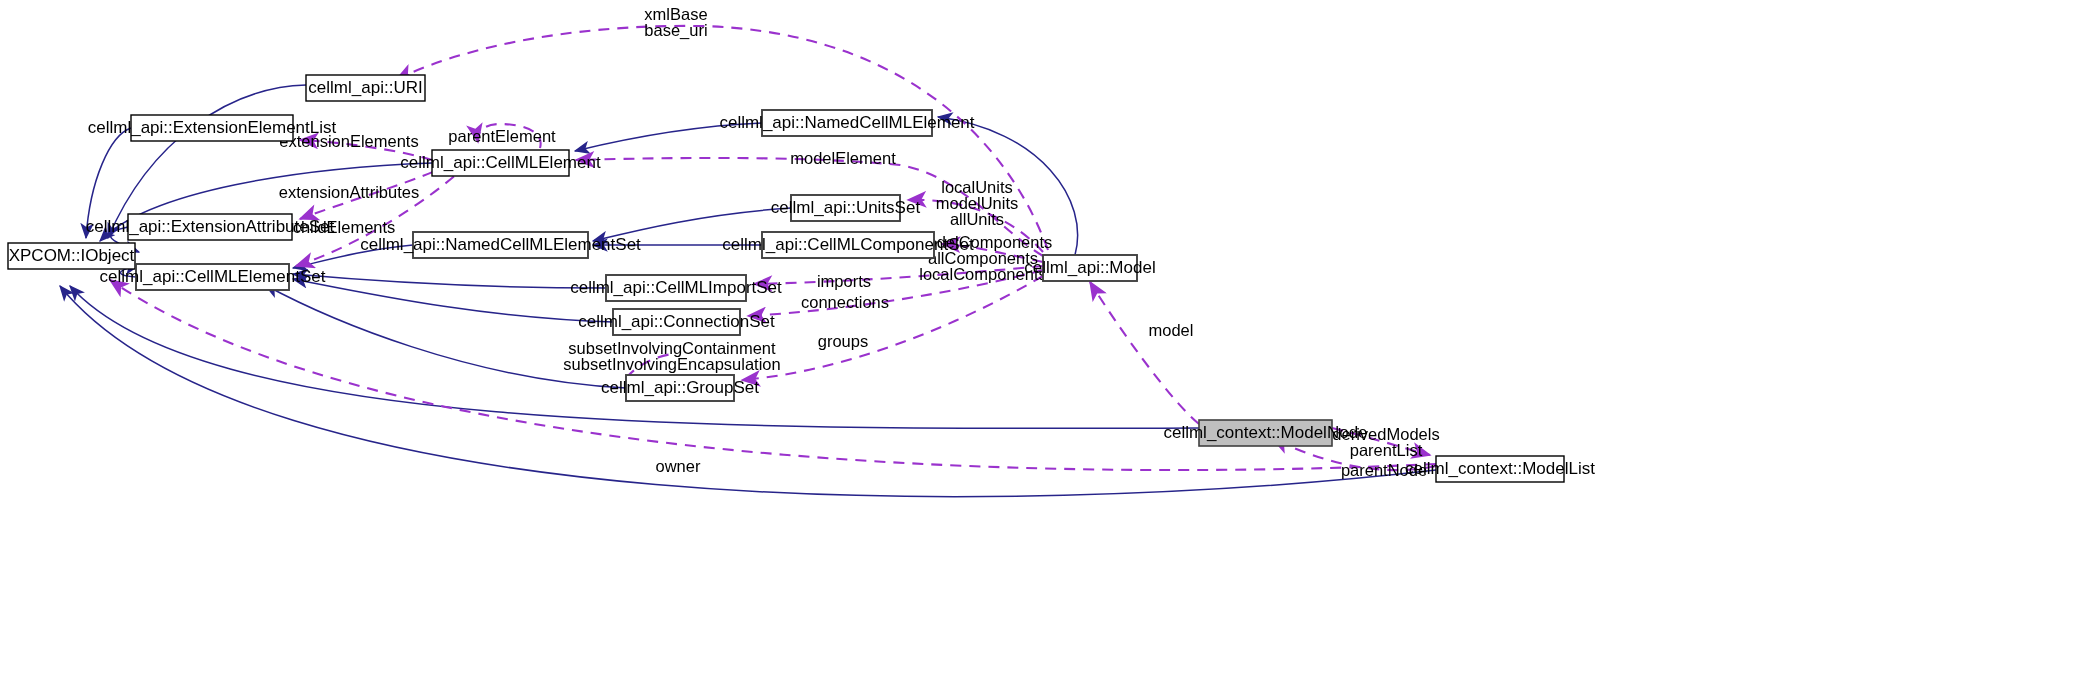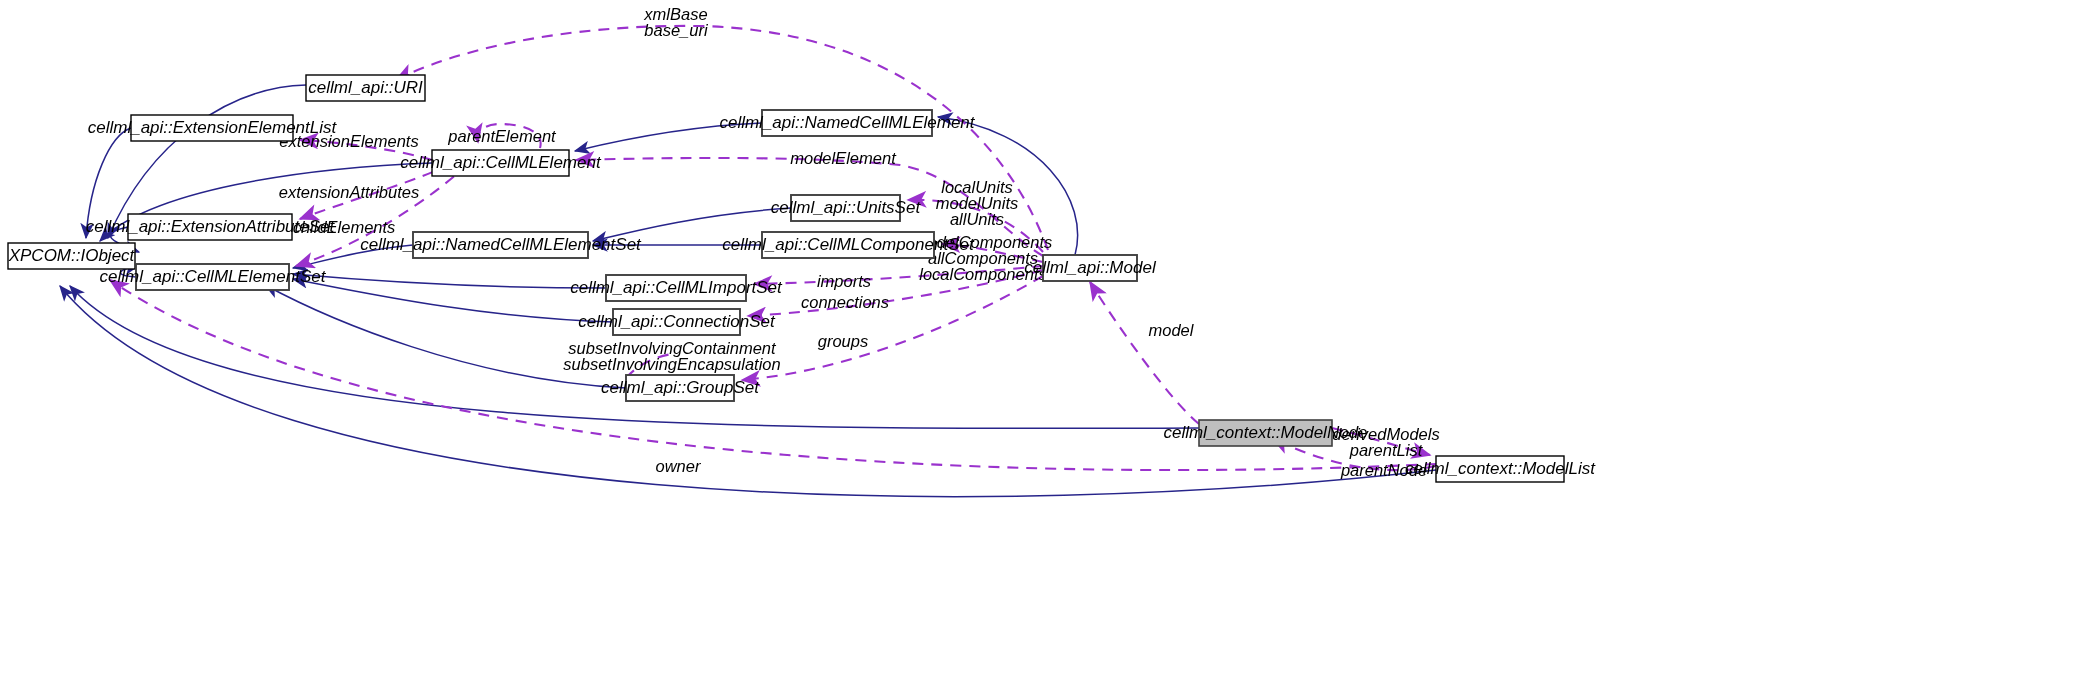--- a/index.html
+++ b/index.html
@@ -7,21 +7,20 @@
     padding: 0;
     background: #ffffff;
   }
   #diagram-root {
     position: relative;
     width: 1888px;
     height: 679px;
     background: #ffffff;
     font-family: "Liberation Sans", sans-serif;
     overflow: hidden;
-    font-style: italic;
   }
   svg#diagram-canvas {
     position: absolute;
     left: 0;
     top: 0;
     width: 2093px;
     height: 679px;
     display: block;
   }
   .cls-box rect {

